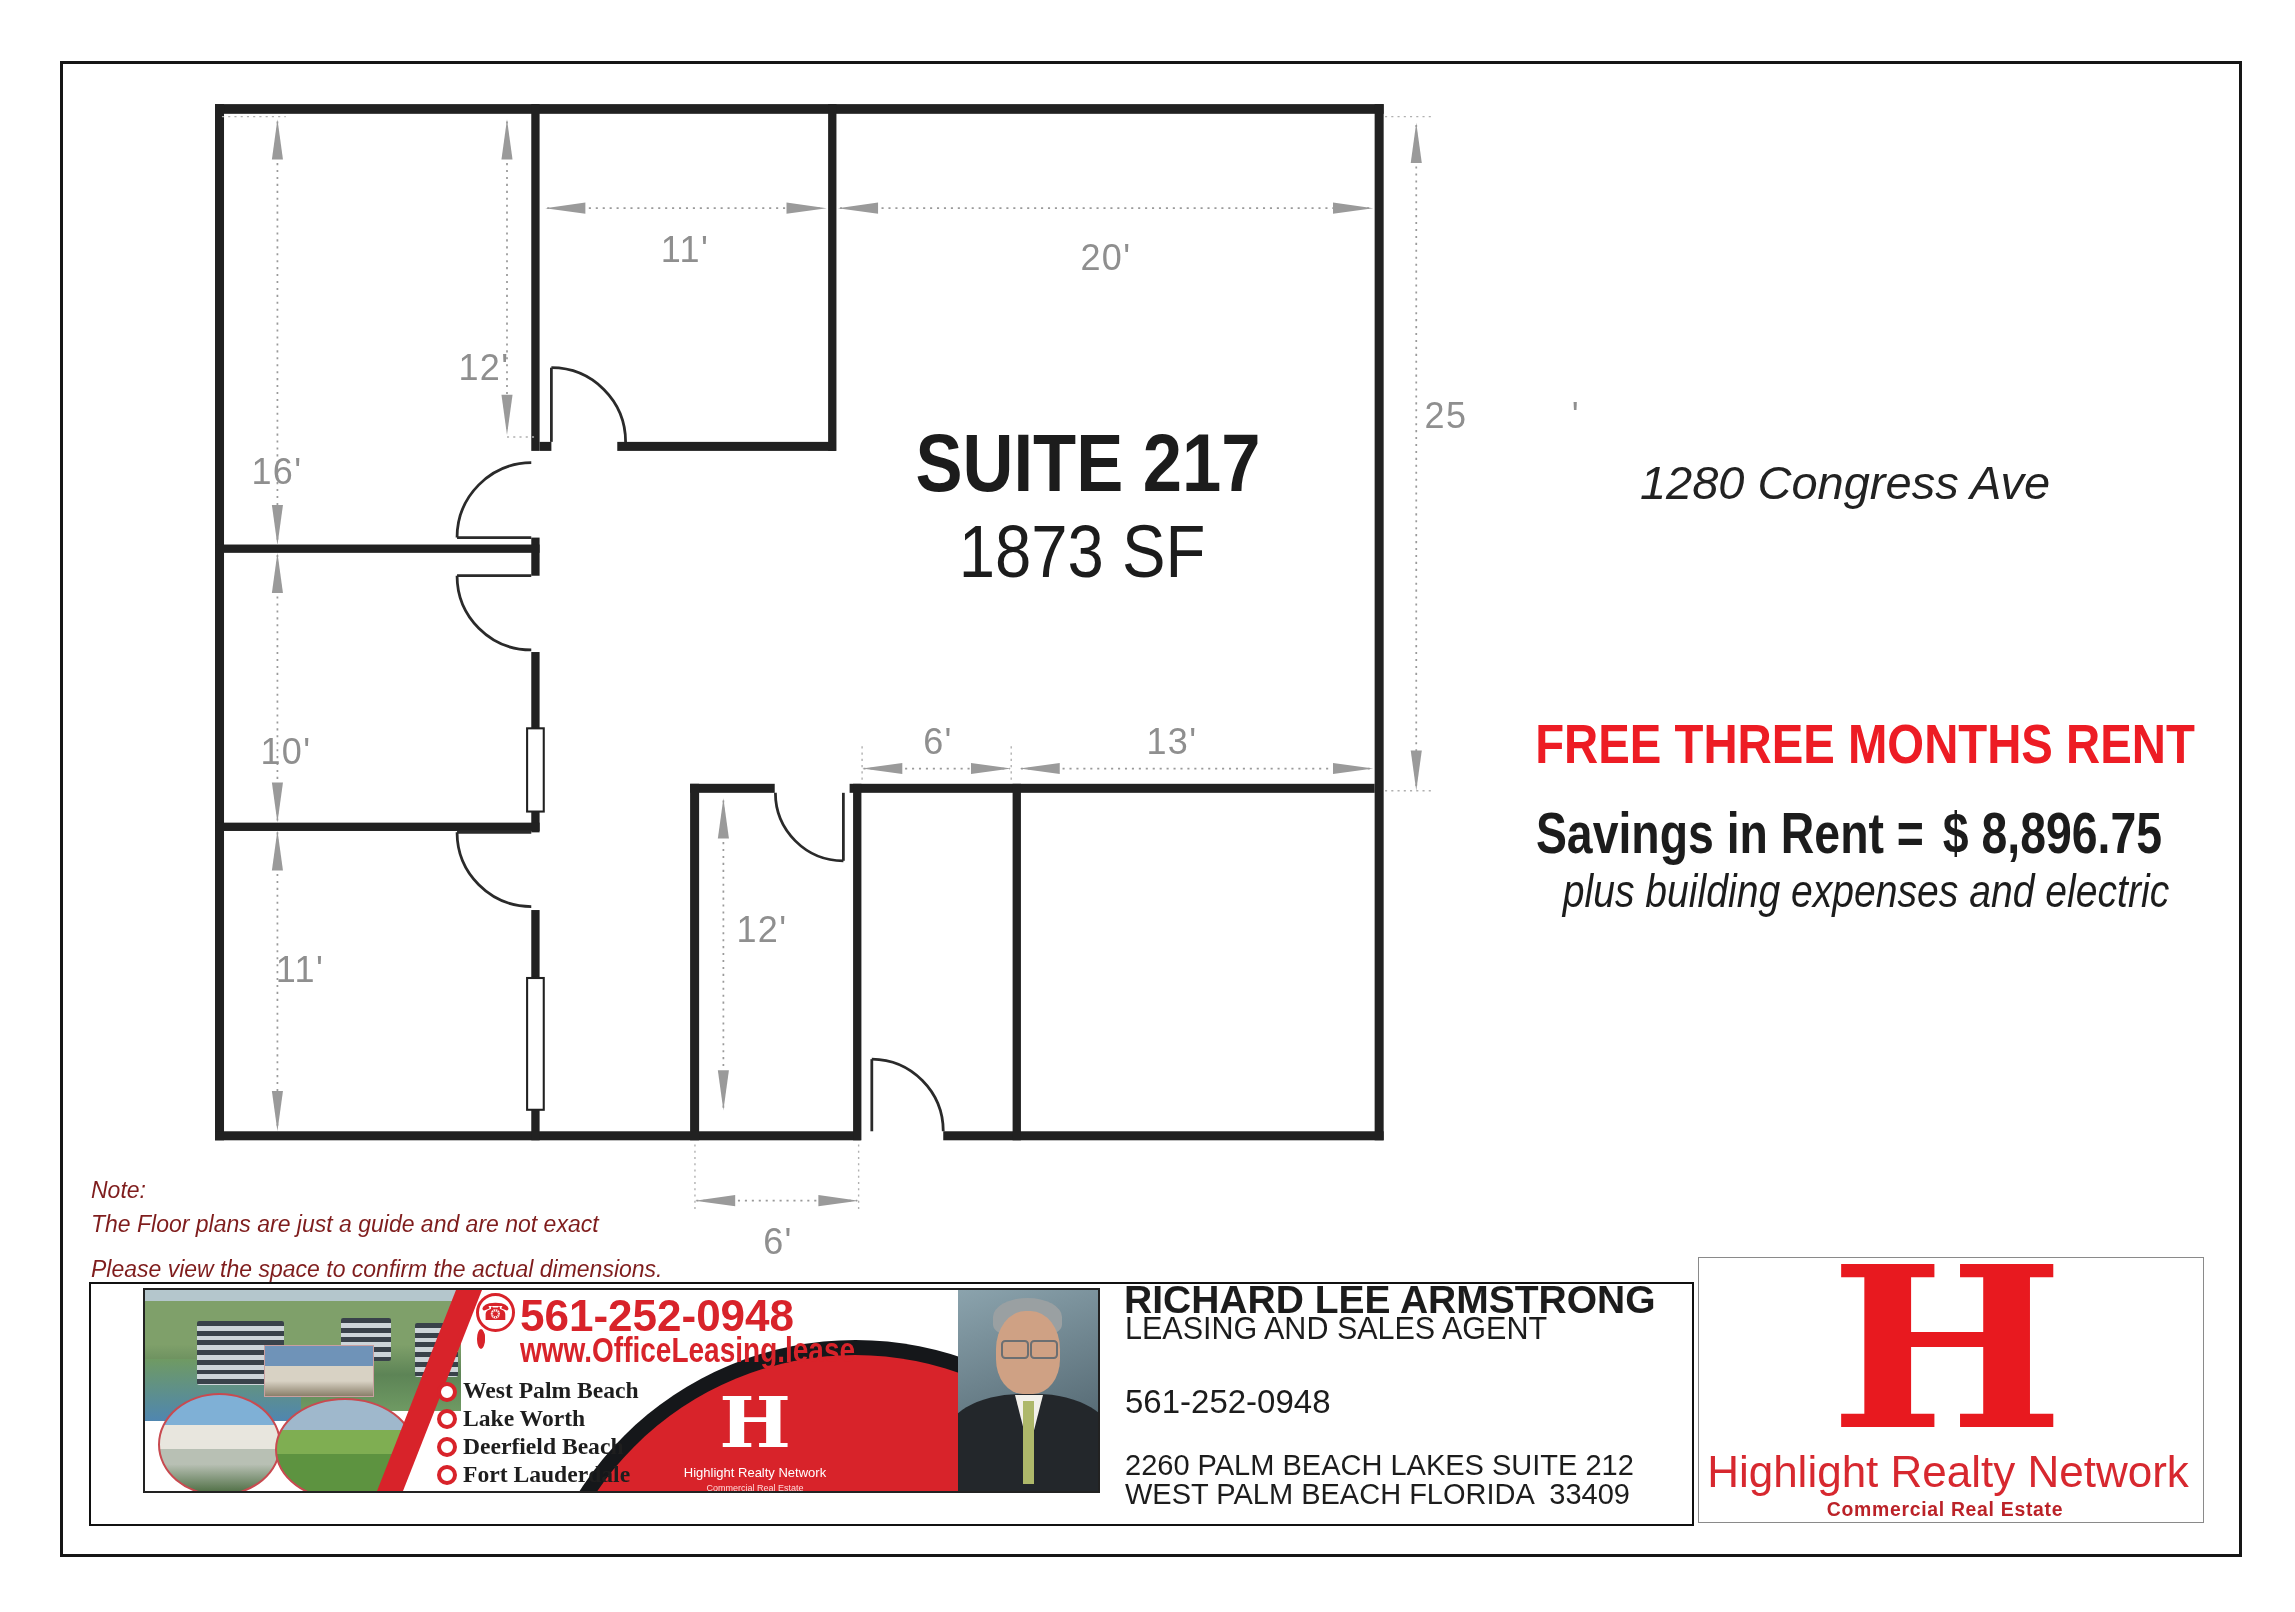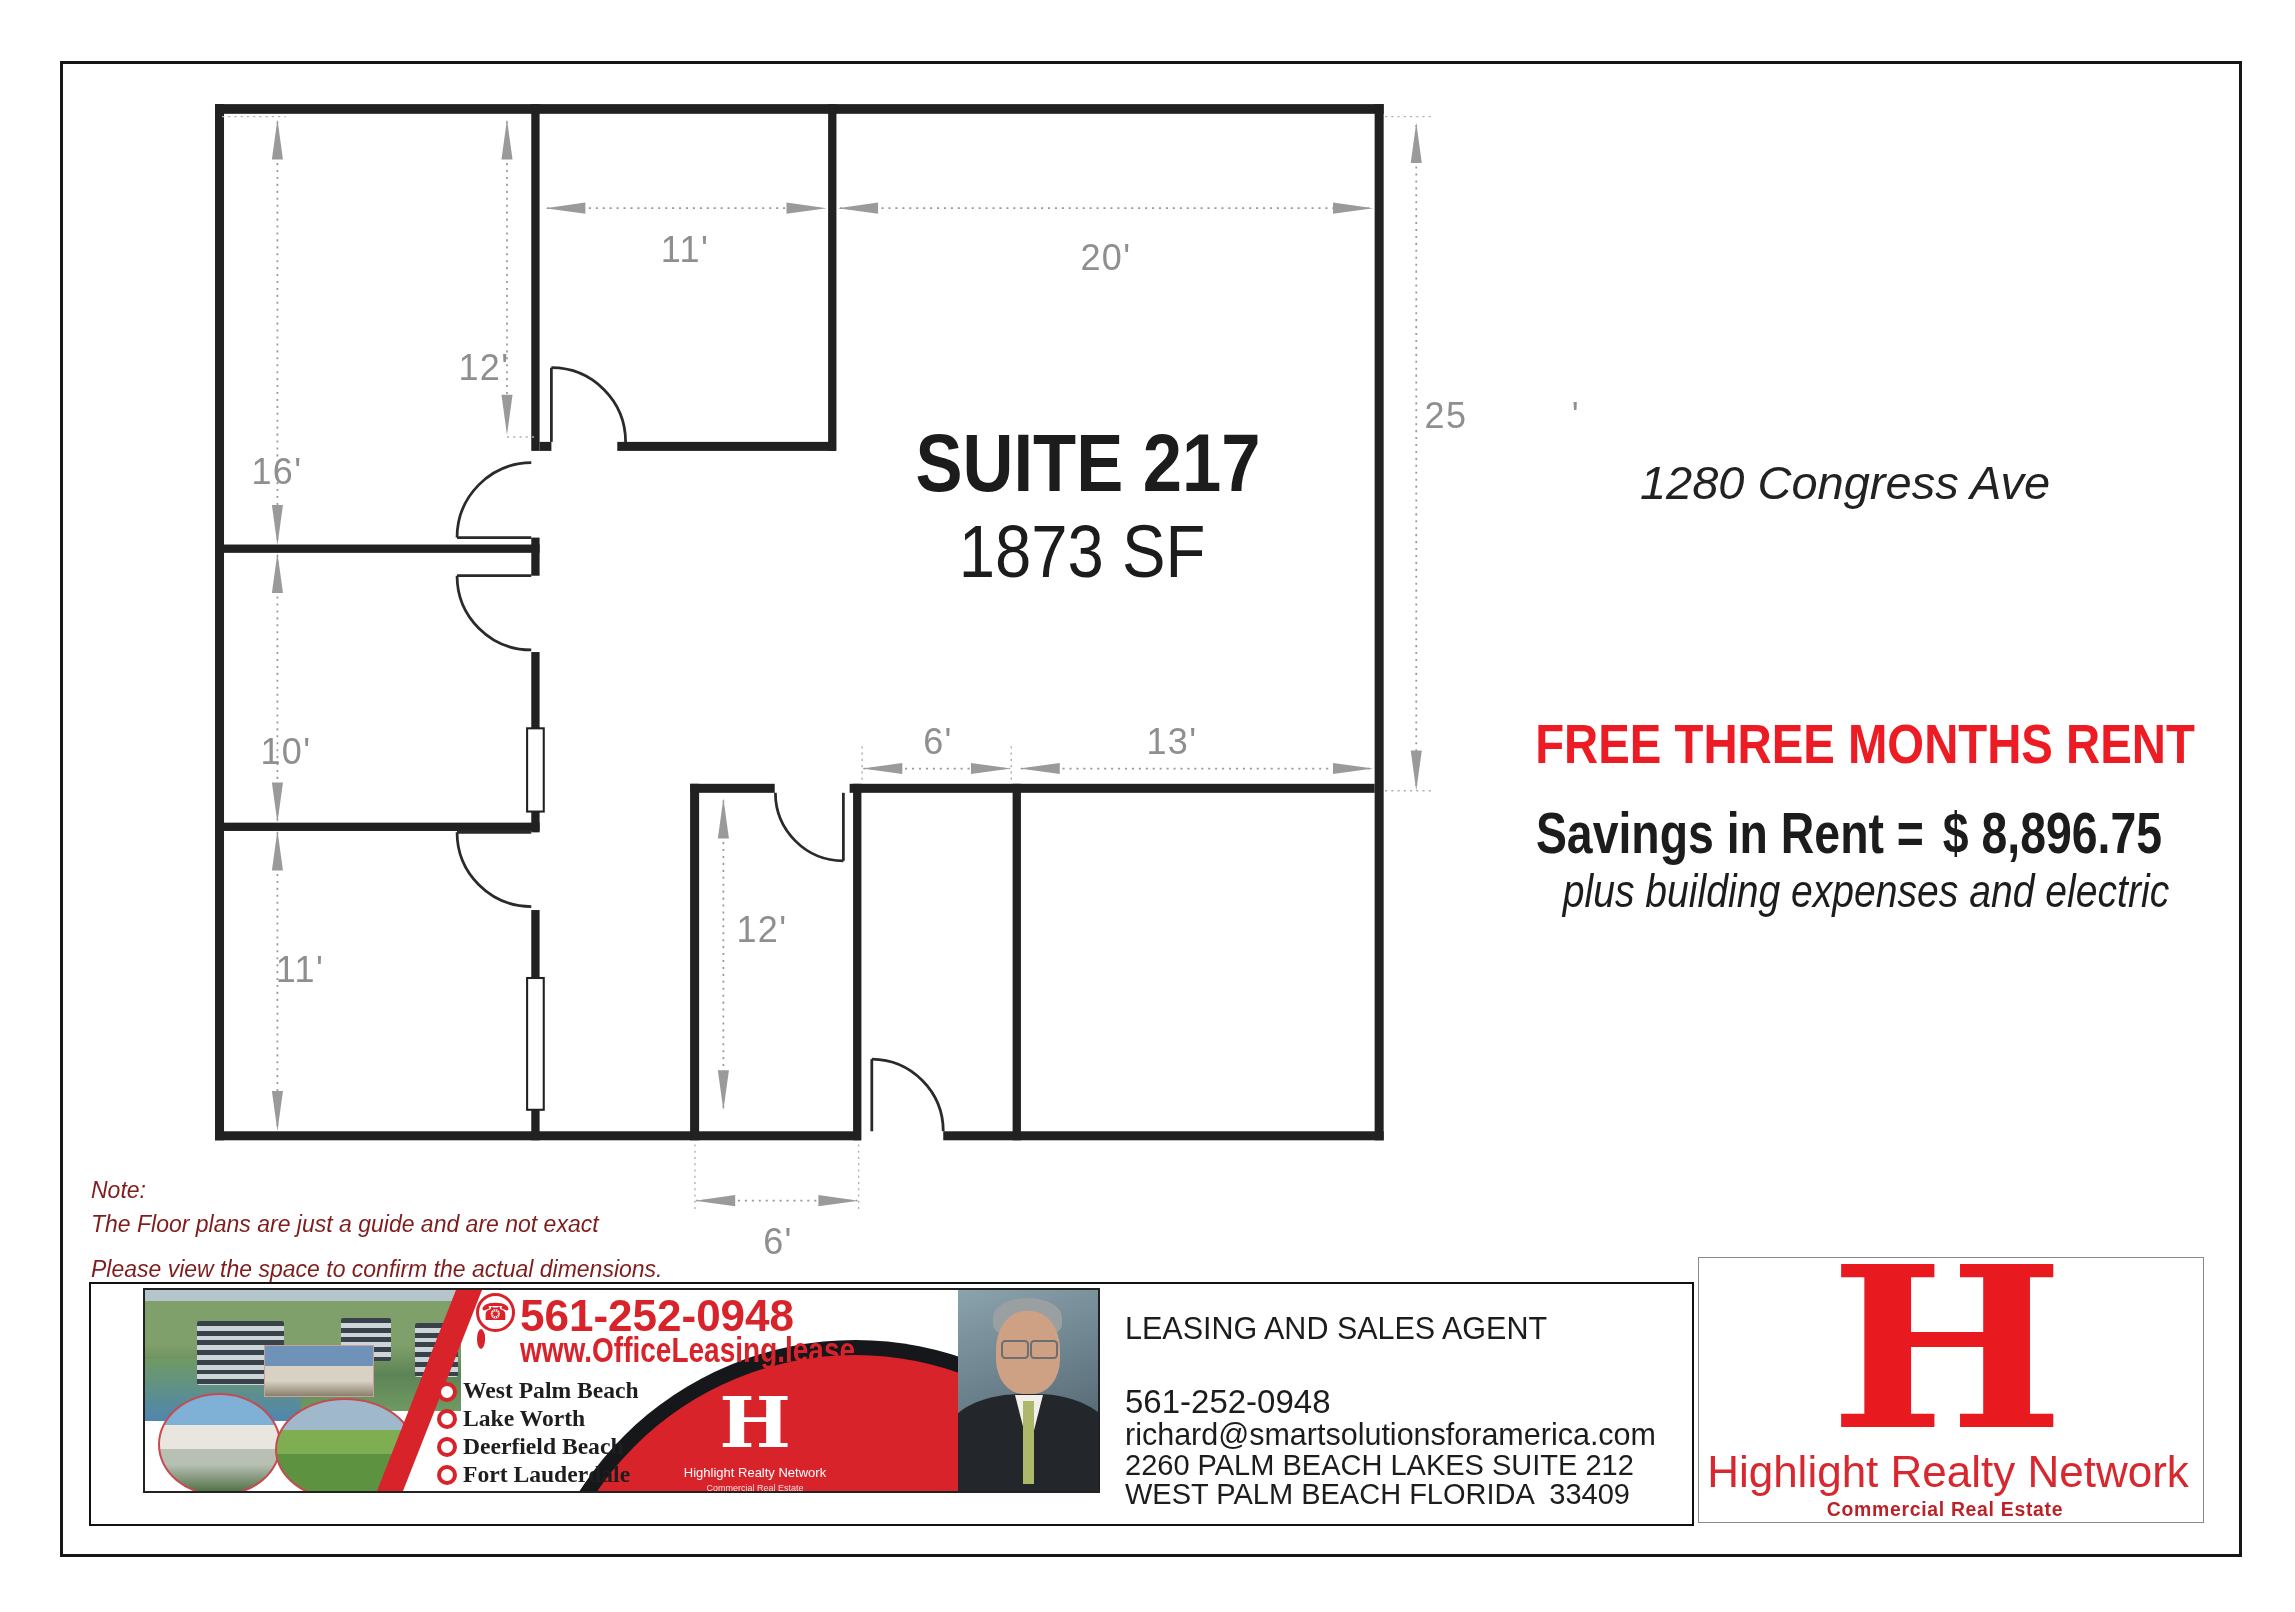--- a/index.html
+++ b/index.html
@@ -198,23 +198,23 @@
       <div class="abs" style="left:35px;top:8.3px;width:69px;height:38px;background:#9aa0a2;border-radius:50% 50% 30% 30%;"></div>
       <div class="abs" style="left:38px;top:21px;width:64px;height:83px;background:#cfa184;border-radius:46% 46% 42% 42%;"></div>
       <div class="abs" style="left:43px;top:50px;width:23.6px;height:15.3px;border:2.8px solid #6b6f72;border-radius:4.2px;"></div>
       <div class="abs" style="left:72px;top:50px;width:23.6px;height:15.3px;border:2.8px solid #6b6f72;border-radius:4.2px;"></div>
       <div class="abs" style="left:-14px;top:104px;width:169px;height:101px;background:#23272b;border-radius:45% 45% 0 0;"></div>
       <div class="abs" style="left:57px;top:105px;width:28px;height:55px;background:#f2f0ea;clip-path:polygon(0 0,100% 0,50% 100%);"></div>
       <div class="abs" style="left:65px;top:111px;width:11px;height:83px;background:#aeb86a;"></div>
     </div>
   </div>
 
+  <div class="abs agent-line" style="left:1124px;top:1278px;font-size:39px;font-weight:bold;">RICHARD LEE ARMSTRONG</div>
   <div class="abs agent-line" style="left:1125px;top:1311px;font-size:30.5px;">LEASING AND SALES AGENT</div>
   <div class="abs agent-line" style="left:1125px;top:1383px;font-size:33px;">561-252-0948</div>
-  <div class="abs agent-line" style="left:1125px;top:1417px;font-size:30.5px;">richard@smartsolutionsforamerica.com</div>
   <div class="abs agent-line" style="left:1125px;top:1449px;font-size:29px;">2260 PALM BEACH LAKES SUITE 212</div>
   <div class="abs agent-line" style="left:1125px;top:1478px;font-size:29px;">WEST PALM BEACH FLORIDA  33409</div>
 
   <div class="abs" id="logo-box"></div>
   <div class="ctr hletter" style="left:1947px;top:1238px;font-size:222px;line-height:1;transform:translateX(-50%) scaleX(1.12);">H</div>
   <div class="ctr" style="left:1948px;top:1447px;font-size:44px;color:#d7282f;">Highlight Realty Network</div>
   <div class="ctr" style="left:1945px;top:1498px;font-size:19.4px;font-weight:bold;letter-spacing:0.7px;color:#bb2228;">Commercial Real Estate</div>
 
 </div>
 

